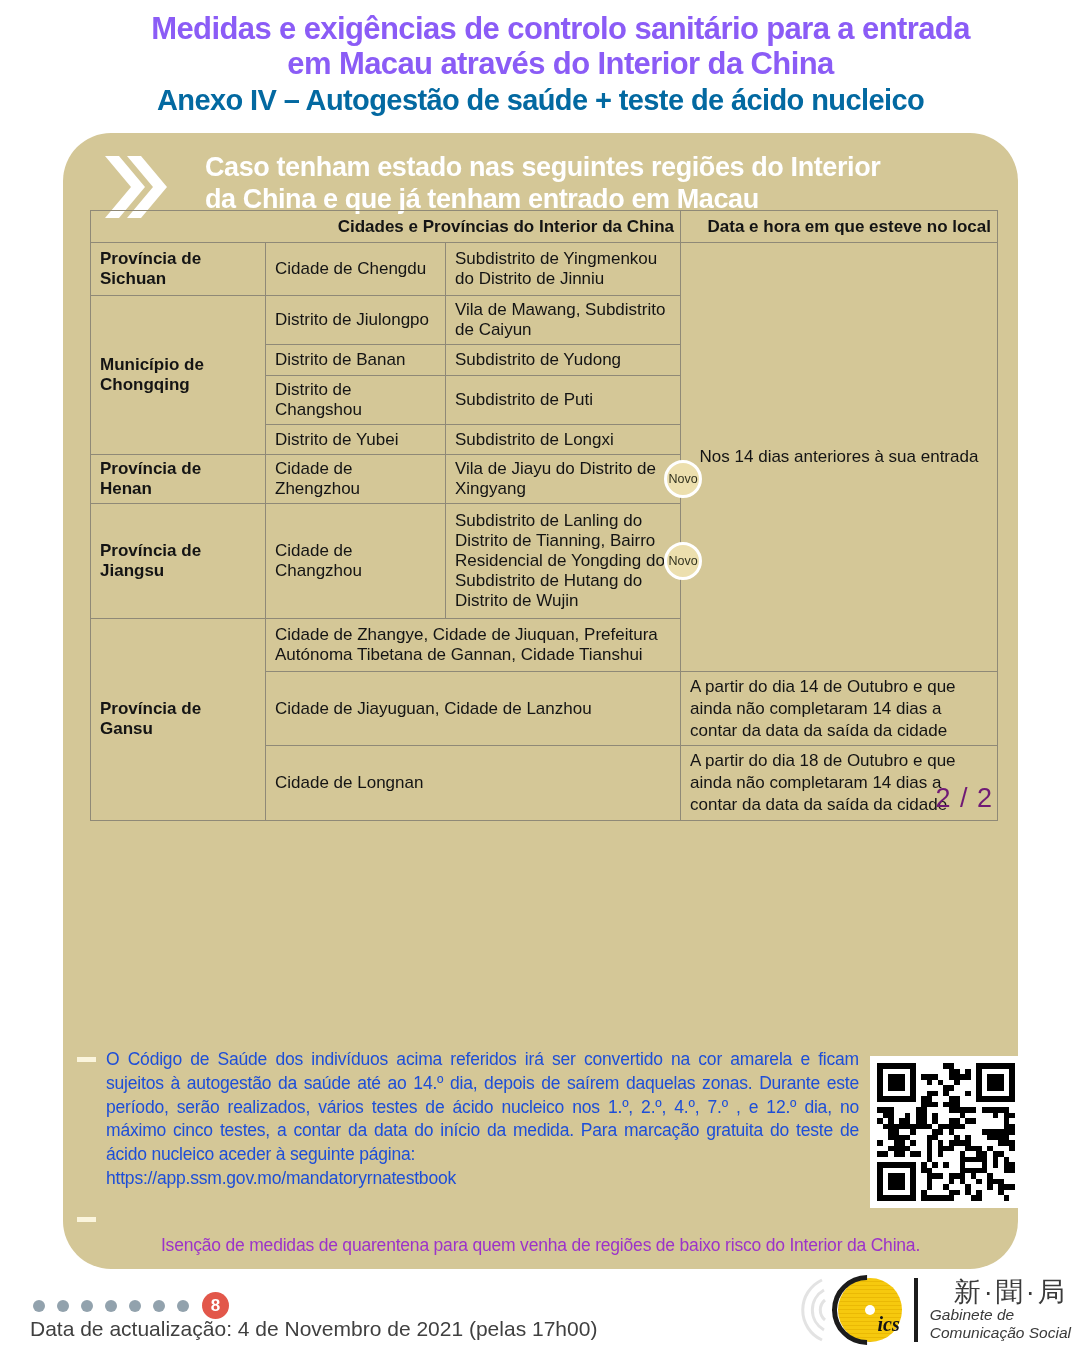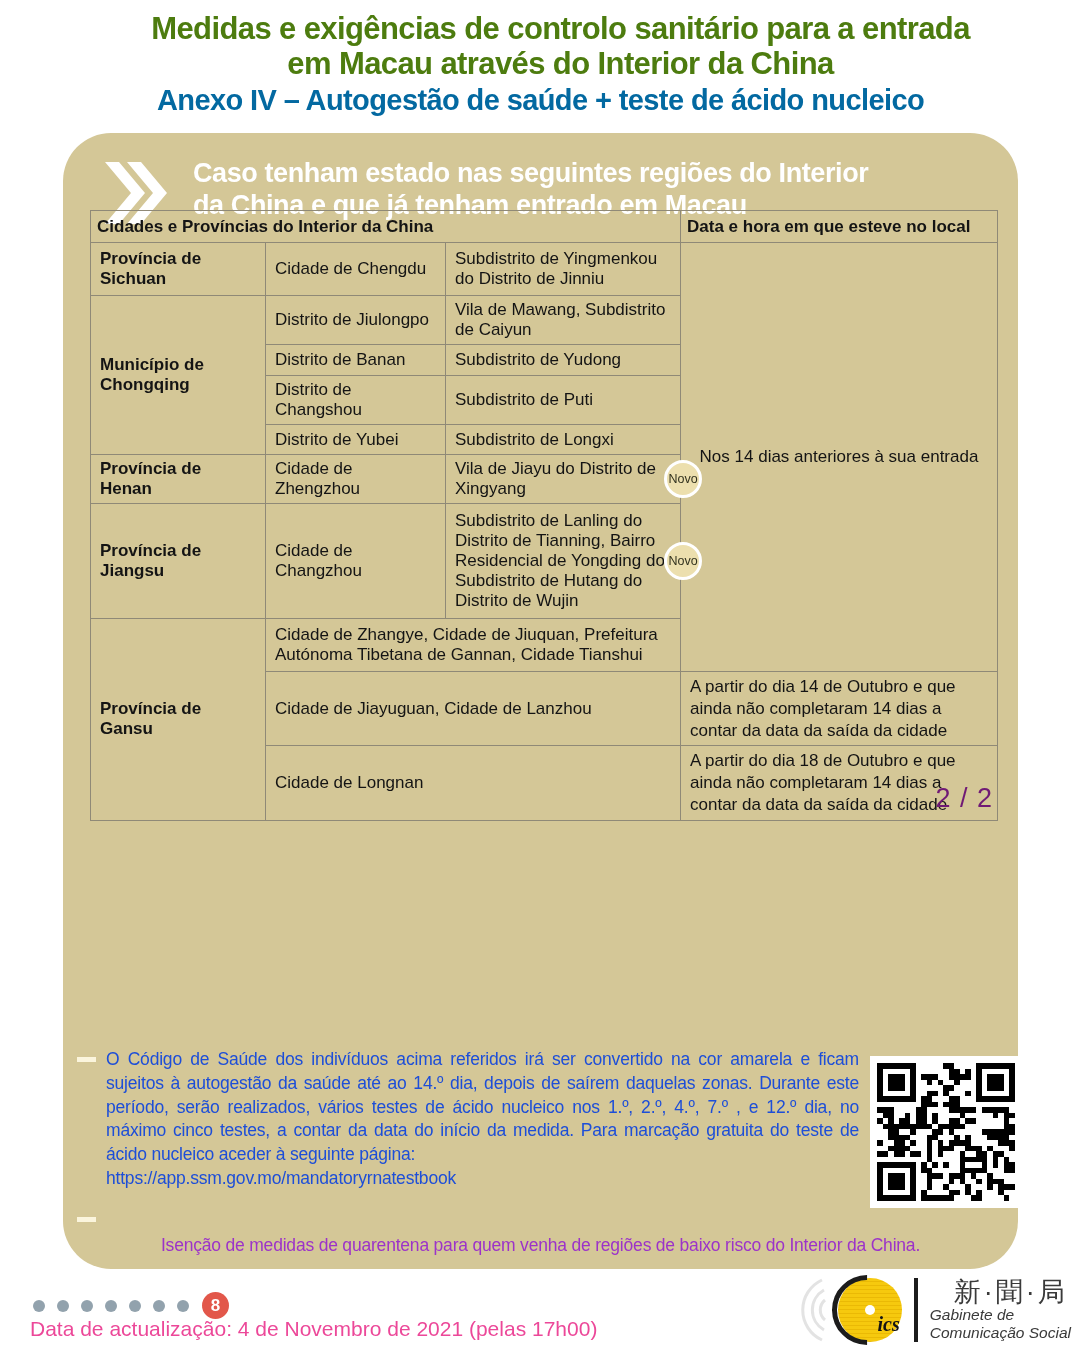--- a/index.html
+++ b/index.html
@@ -8,50 +8,50 @@
     position: relative;
     width: 1081px;
     height: 1351px;
     background: #ffffff;
     font-family: "Liberation Sans", sans-serif;
     overflow: hidden;
   }
   
   .titles { position: absolute; top: 12px; left: 0; width: 100%; text-align: center; }
   .main-title {
-    font-size: 31px; font-weight: bold; color: #4d7c0f;
+    font-size: 31px; font-weight: bold; color: #8b5cf6;
     line-height: 1.12; letter-spacing: -0.6px; white-space: pre-line; margin-left: 40px;
   }
   .sub-title {
     font-size: 29px; font-weight: bold; color: #0369a1;
     letter-spacing: -0.6px; margin-top: 3px;
   }
   
   .panel {
     position: absolute; left: 63px; top: 133px;
     width: 955px; height: 1136px;
     background: #d4c797; border-radius: 48px;
   }
-  .banner { position: absolute; left: 42px; top: 25px; display: flex; gap: 26px; align-items: flex-start; }
+  .banner { position: absolute; left: 42px; top: 19px; display: flex; gap: 38px; align-items: flex-start; }
   .banner .chev { flex: 0 0 auto; margin-top: 4px; }
   .banner-text {
     color: #ffffff; font-size: 27px; font-weight: bold;
     line-height: 1.18; letter-spacing: -0.4px; white-space: pre-line;
   }
   
   table.regions {
     position: absolute; left: 27px; top: 77px;
     width: 907px; border-collapse: collapse; table-layout: fixed;
   }
   table.regions th, table.regions td {
     border: 1px solid #8f8977; padding: 4px 9px;
     font-size: 17px; color: #141414; vertical-align: middle;
     overflow: visible;
   }
-  table.regions thead th { font-weight: bold; text-align: left; height: 32px; padding: 3px 6px; }
+  table.regions thead th { font-weight: bold; text-align: right; height: 32px; padding: 3px 6px; }
   td.province { color: #0f6a6d; font-weight: bold; }
   td.pos-rel { position: relative; }
   td.date-note { text-align: center; font-size: 17px; }
   td.date-small { font-size: 15px; line-height: 1.28; padding: 5px 8px; }
   tr.h53 { height: 53px; } tr.h46 { height: 46px; } tr.h31 { height: 31px; }
   tr.h48 { height: 48px; } tr.h30 { height: 30px; } tr.h47 { height: 47px; }
   tr.h115 { height: 115px; } tr.h57 { height: 57px; } tr.h68 { height: 68px; }
   .novo {
     position: absolute; right: -22px; top: 50%; transform: translateY(-50%);
     width: 38px; height: 38px; border-radius: 50%;
@@ -85,21 +85,21 @@
     letter-spacing: -0.2px;
   }
   
   .dots-row { position: absolute; left: 33px; top: 1292px; display: flex; align-items: center; gap: 12px; }
   .dot { width: 12px; height: 12px; border-radius: 50%; background: #92a2ad; }
   .dot-badge {
     width: 27px; height: 27px; border-radius: 50%; background: #e2574a;
     color: #ffffff; font-size: 17px; font-weight: bold;
     display: flex; align-items: center; justify-content: center; margin-left: 1px;
   }
-  .update-date { position: absolute; left: 30px; top: 1317px; color: #ec4899; font-size: 21px; }
+  .update-date { position: absolute; left: 30px; top: 1317px; color: #404040; font-size: 21px; }
   
   .logo { position: absolute; right: 10px; top: 1272px; display: flex; align-items: center; gap: 12px; height: 76px; }
   .logo-arcs { width: 38px; height: 70px; }
   .logo-circle {
     position: relative; width: 64px; height: 64px; border-radius: 50%;
     background: repeating-linear-gradient(#f6c90e 0 3px, #eab905 3px 4px);
     flex: 0 0 auto;
   }
   .logo-circle .g-arc {
     position: absolute; left: -6px; top: -3px; width: 70px; height: 70px;

